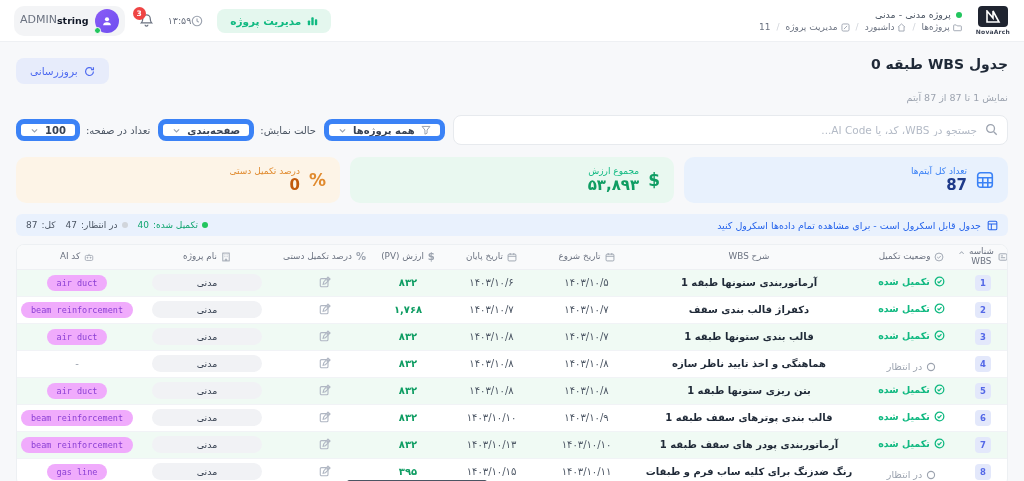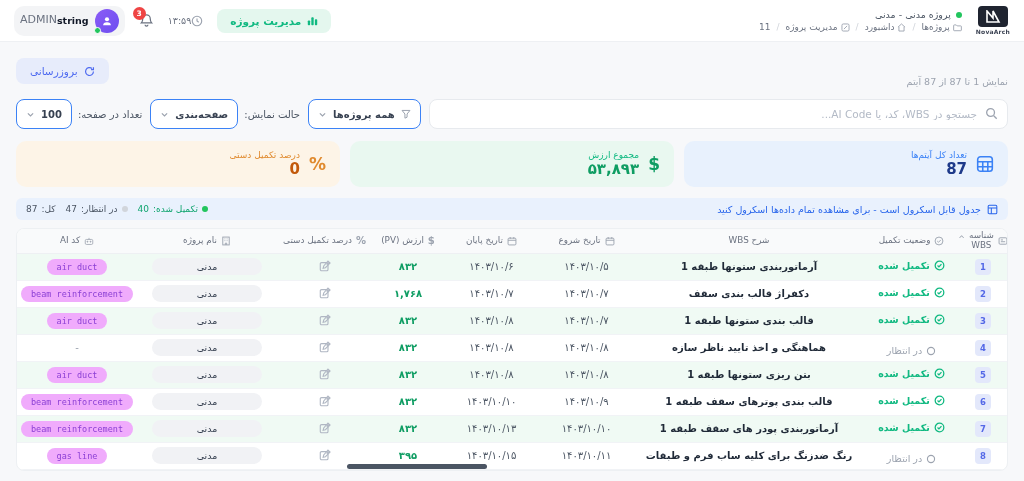--- a/index.html
+++ b/index.html
@@ -65,21 +65,21 @@
 
   .controls { display:flex; align-items:center; gap:8px; margin-top:12px; }
   .search-wrap { position:relative; flex:1; }
   .search-input {
     width:100%; height:30px; border:1px solid #e7eaee; border-radius:8px; background:#fff;
     padding:0 30px 0 10px; font-size:10.5px; font-family:inherit; color:#374151; direction:rtl;
   }
   .search-input::placeholder { color:#b3bac6; }
   .search-ic { position:absolute; right:10px; top:8px; color:#9ca3af; }
   .selectbox {
-    height:30px; background:#fff; border:1px solid #3b82f6; border-radius:8px;
+    height:22px; background:#fff; border:5px solid #3b82f6; border-radius:8px;
     display:flex; align-items:center; gap:6px; padding:0 9px; font-size:10px; font-weight:bold;
     color:#374151; cursor:pointer; white-space:nowrap;
   }
   .selectbox .chev { color:#9ca3af; }
   .ctl-label { font-size:10px; color:#4b5563; white-space:nowrap; }
   .ctl-group { display:flex; align-items:center; gap:6px; }
 
   
   .stats { display:flex; gap:10px; margin-top:12px; }
   .stat-card { flex:1; border-radius:10px; padding:7px 14px; display:flex;
@@ -242,20 +242,21 @@
       <span class="user-name">string</span>
       <span class="user-role">ADMIN</span>
     </span>
   </div>
 </header>
 
 <main class="main">
 
   <div class="page-head">
     <div>
+      <h1 class="page-title">جدول WBS طبقه 0</h1>
       <div class="page-sub">نمایش 1 تا 87 از 87 آیتم</div>
     </div>
     <button class="refresh-btn">
       <span class="th-ic" style="color:#4f6bf0">
         <svg width="11" height="11" viewBox="0 0 14 14" fill="none" stroke="currentColor" stroke-width="1.5">
             <path d="M12 7 a5 5 0 1 1 -1.8-3.8"></path>
             <path d="M12 1.5 V4.5 H9"></path>
           </svg>
       </span>
       <span>بروزرسانی</span>

